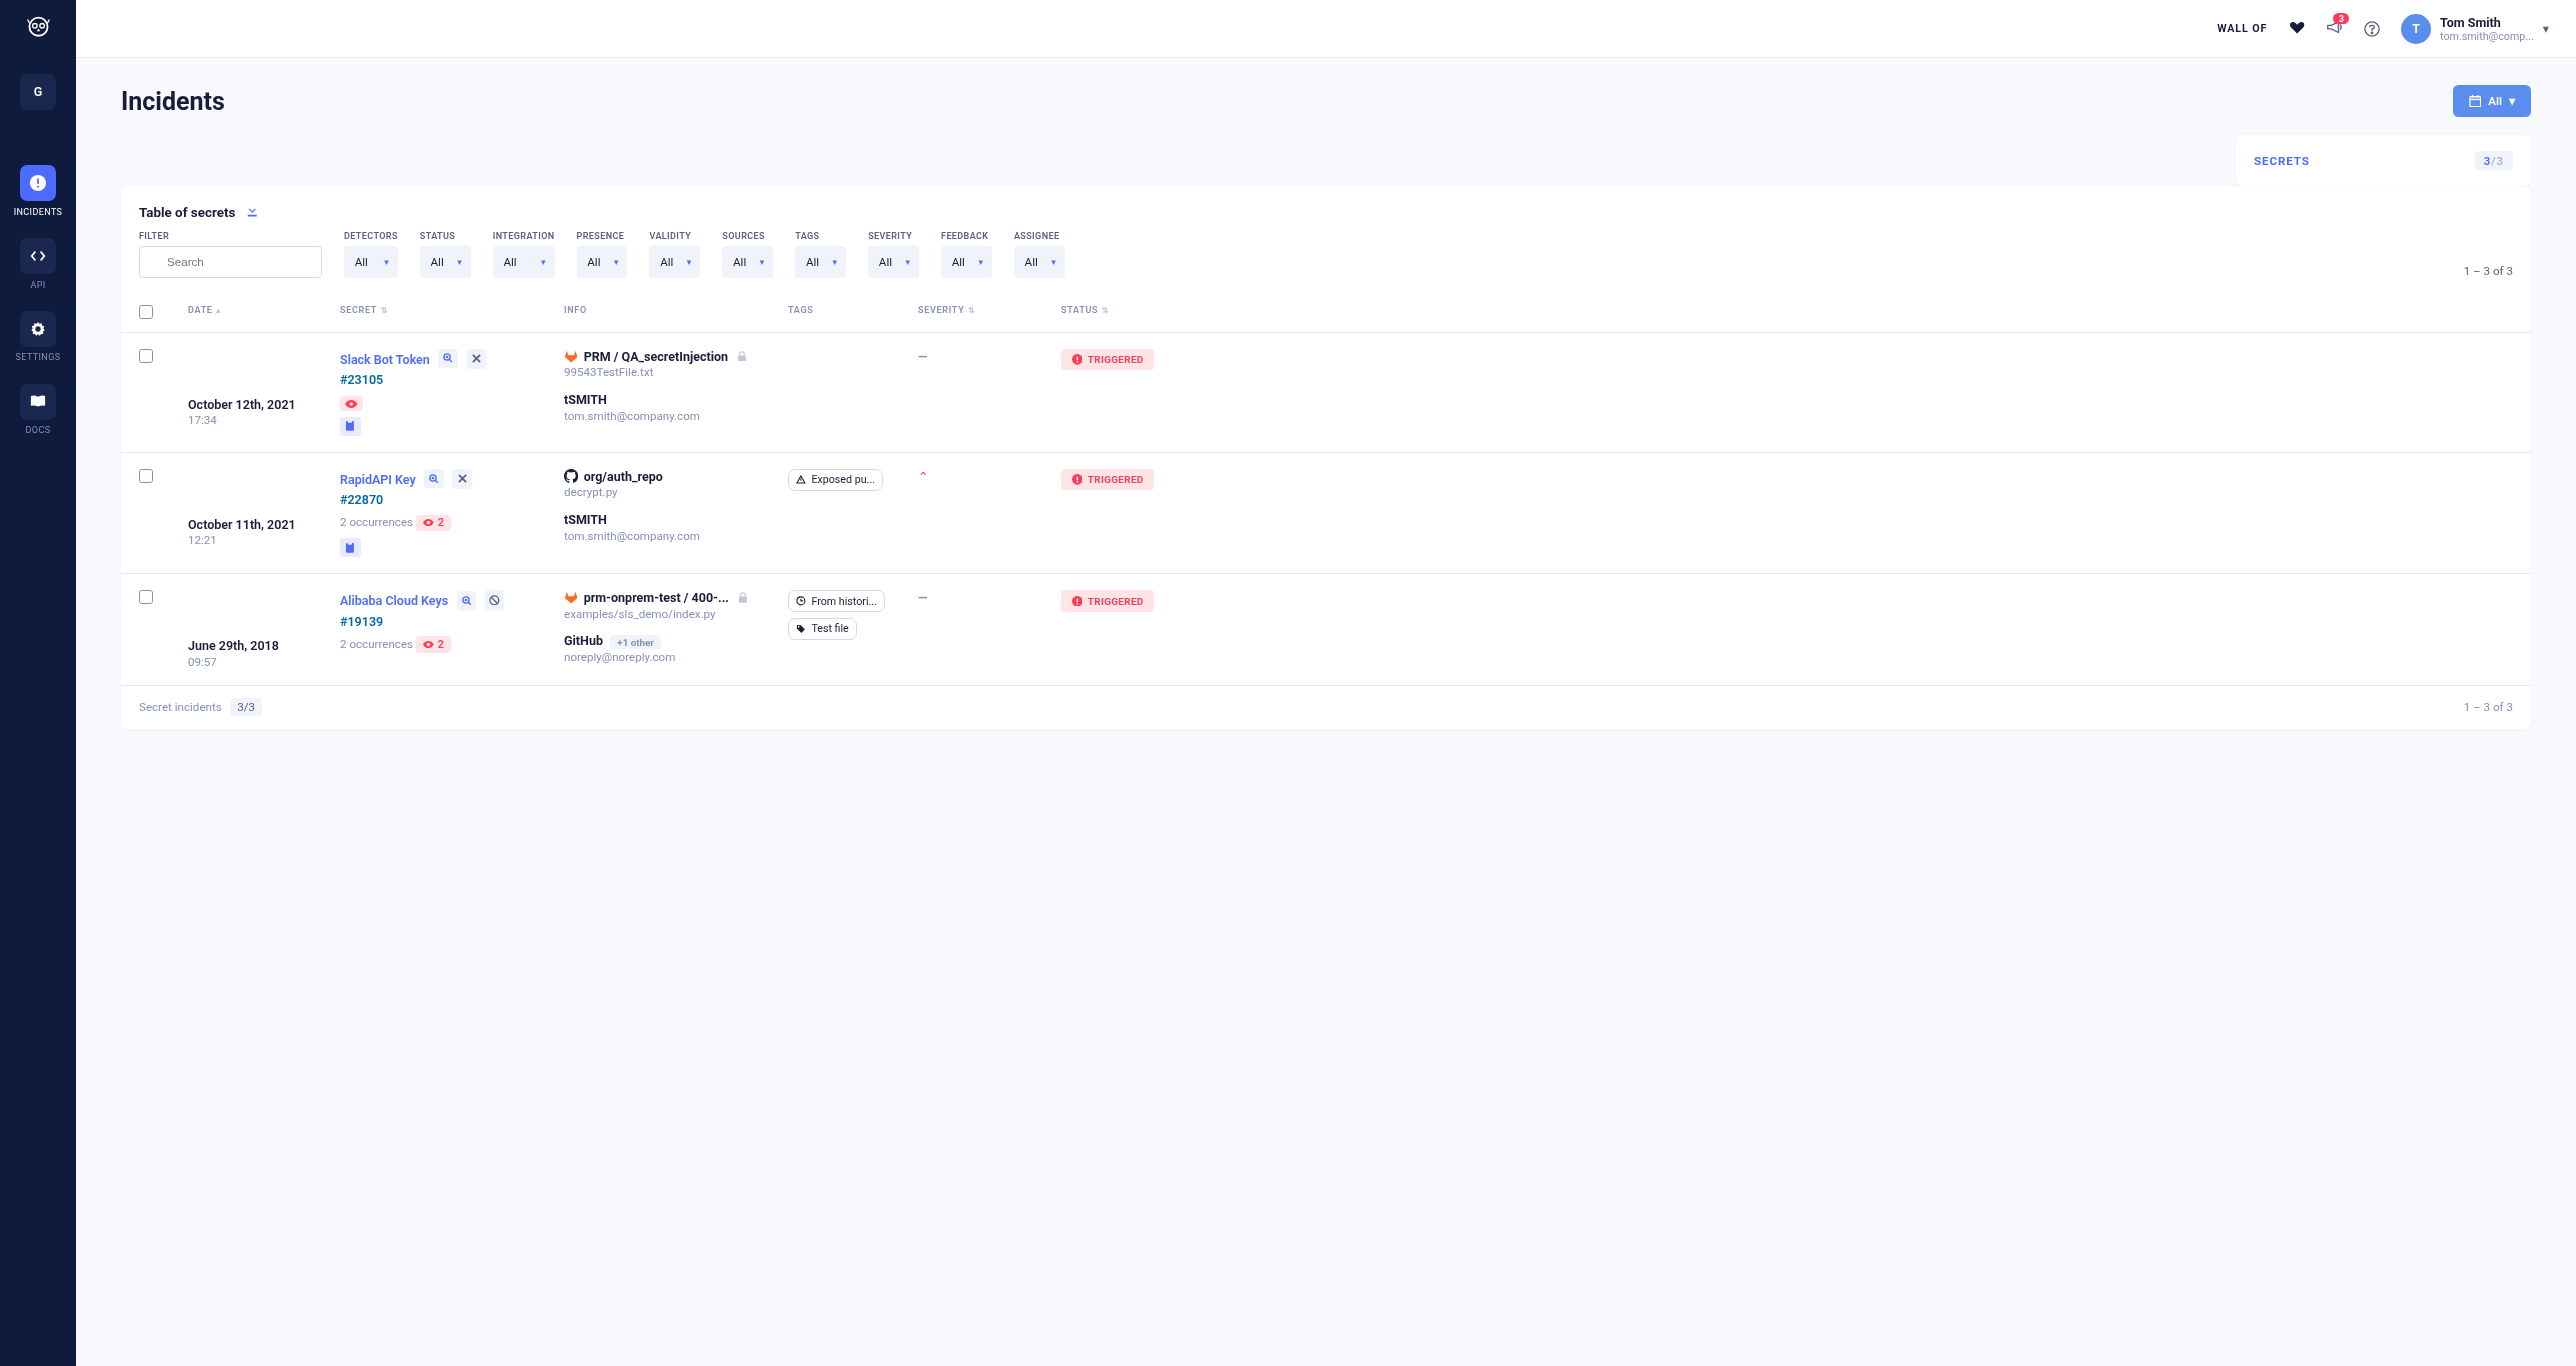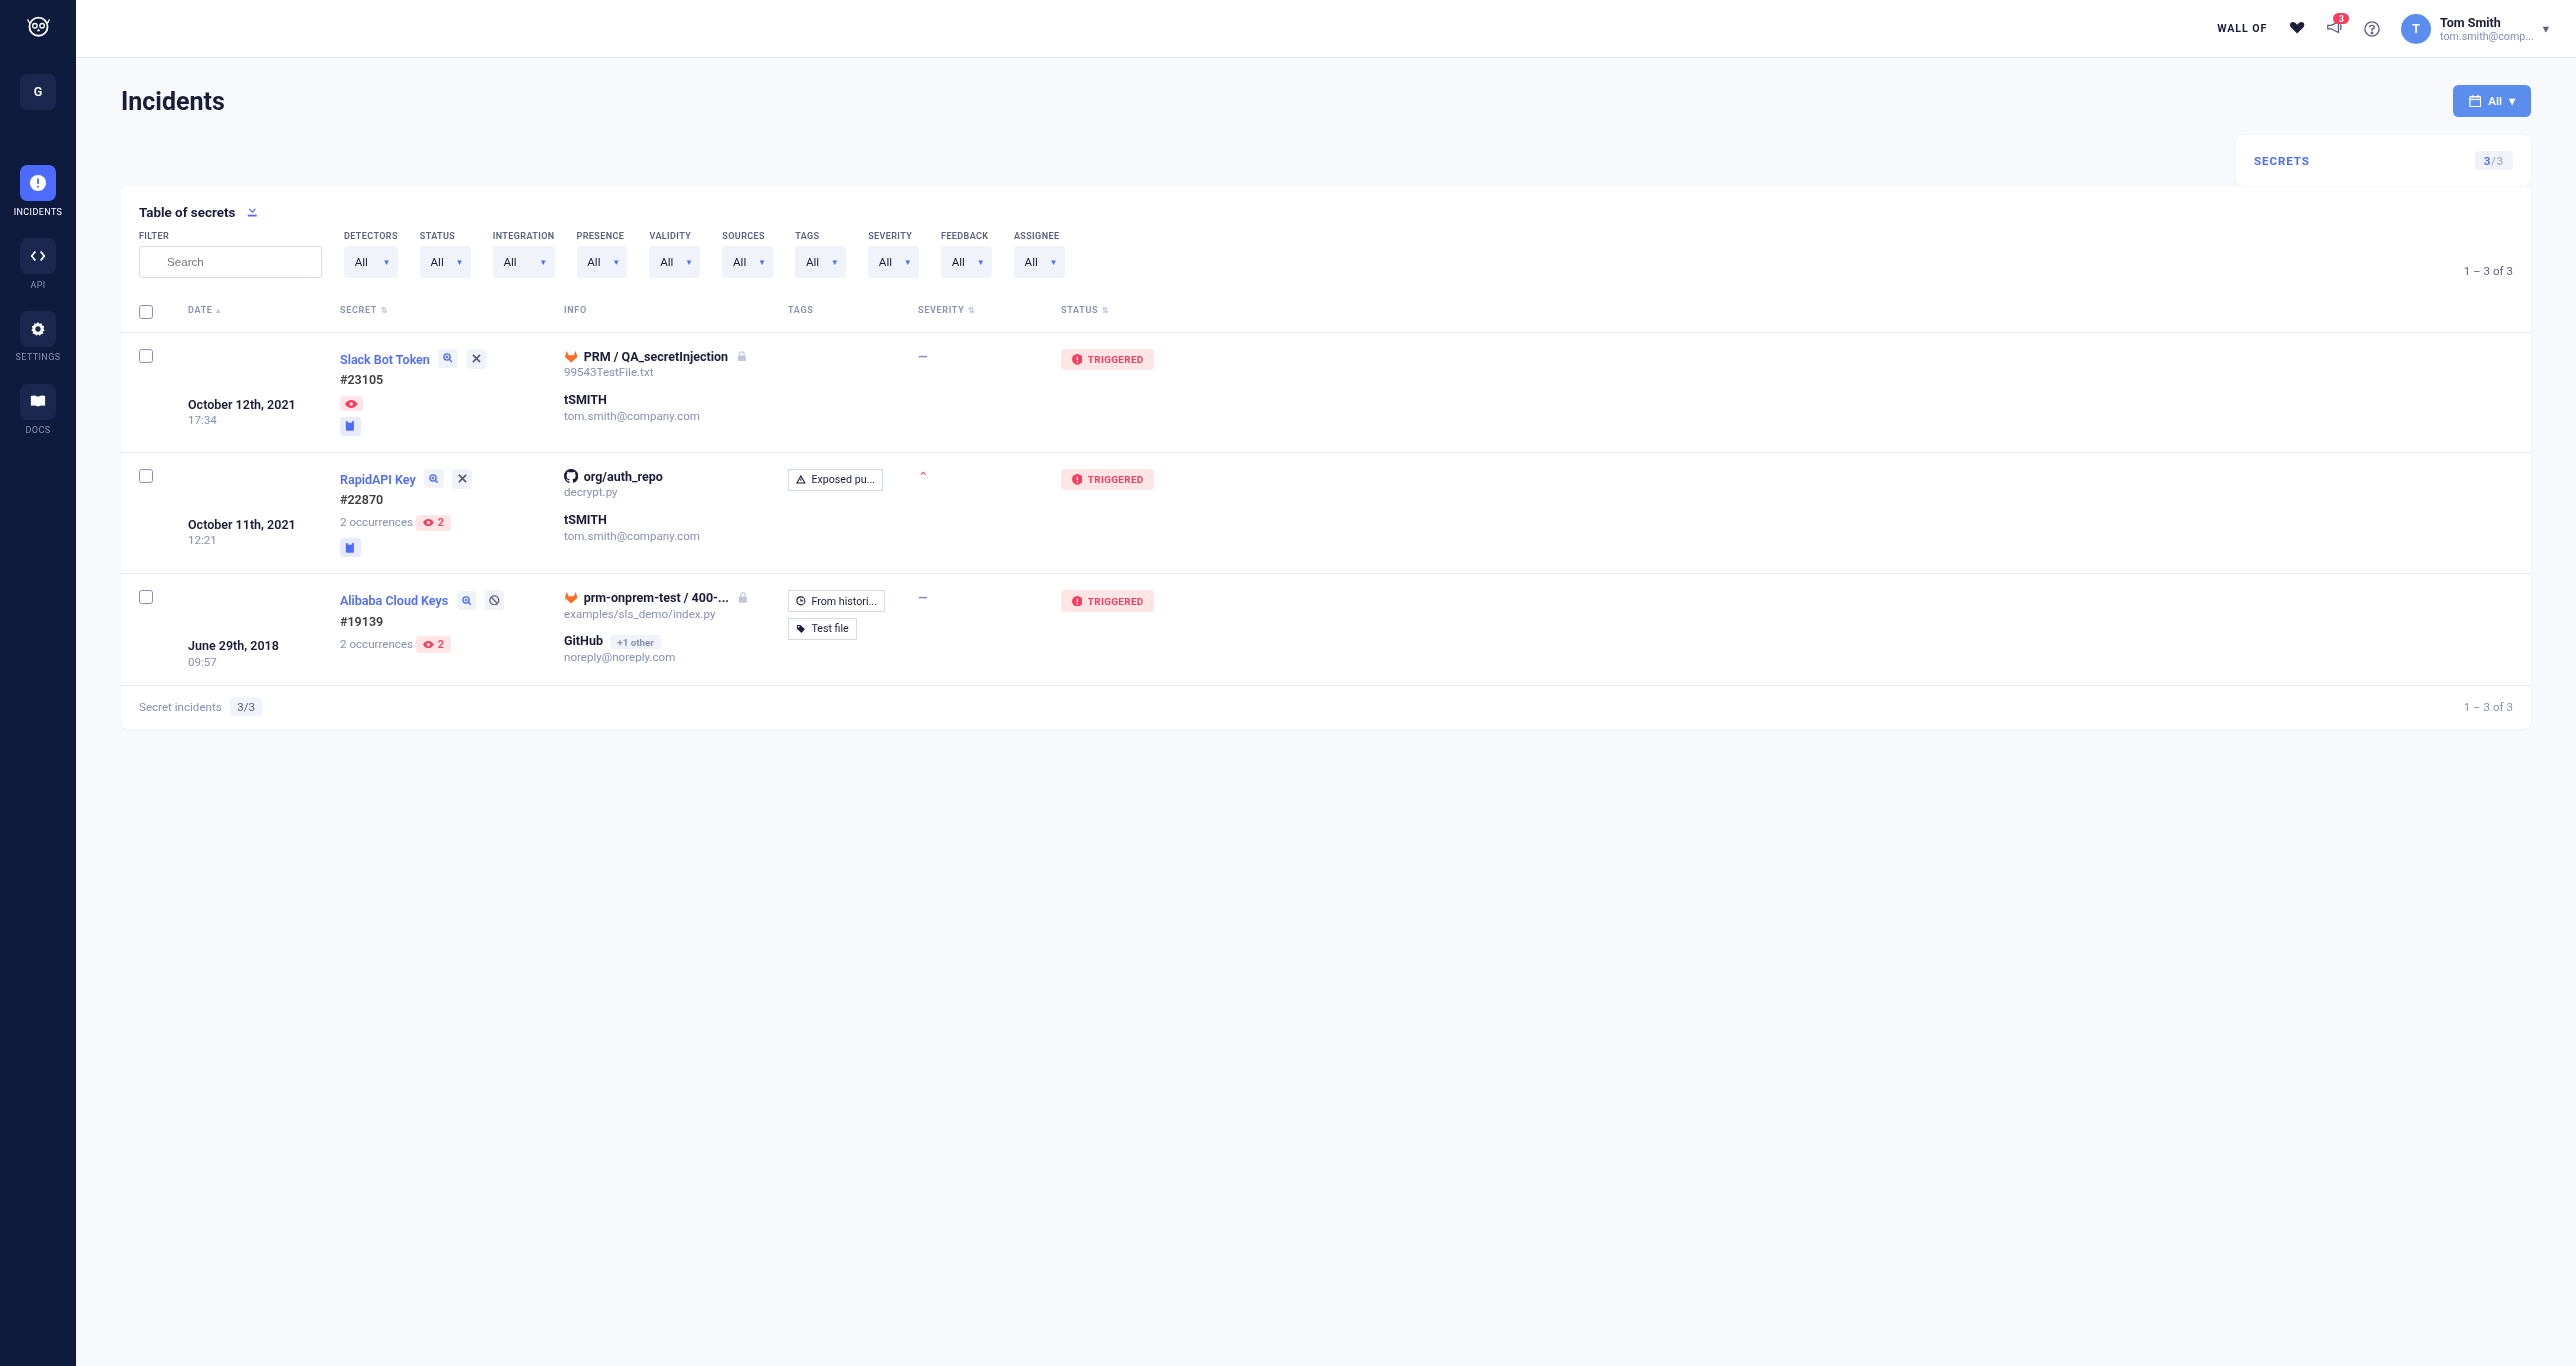--- a/index.html
+++ b/index.html
@@ -51,32 +51,32 @@
 .col-info { width:224px; }
 .col-tags { width:130px; }
 .col-severity { width:143px; }
 .col-status { width:134px; }
 .sort { color:#c0c7da; margin-left:3.6px; font-size:8px;}
 .row { display:flex; padding:16px 18px; border-bottom:0.9px solid #e5e8f0; align-items:flex-start;}
 .checkbox { width:14.3px; height:14.3px; border:1.8px solid #8590b5; border-radius:2.7px; cursor:pointer;}
 .date-main { font-weight:600; color:#1a1d3a; font-size:12.5px;margin-top:48px;}
 .date-time { color:#8590b5; font-size:11.6px; margin-top:1.8px;}
 .secret-name { color:#4d6bff; font-weight:600; font-size:12.5px; display:inline;}
-.secret-id { color:#404040; font-weight:600; font-size:12.5px; margin-top:3.6px;}
+.secret-id { color:#0369a1; font-weight:600; font-size:12.5px; margin-top:3.6px;}
 .secret-badges { display:flex; gap:5.4px; margin-top:9px;}
 .badge { padding:3.6px 5.4px; border-radius:3.6px; display:inline-flex; align-items:center; justify-content:center;}
 .badge-red { background:#ffe5e5; color:#ff3b5c;}
 .badge-purple { background:#e8ebff; color:#4d6bff;}
 .occ-text { color:#8590b5; font-size:11.6px; display:inline-block;}
 .occ-badge { background:#ffe5e5; color:#ff3b5c; padding:1.8px 7.2px; border-radius:3.6px; font-size:10.7px; font-weight:600; display:inline-flex; align-items:center; gap:3.6px;}
 .info-line1 { display:flex; align-items:center; gap:5.4px; font-weight:700; color:#1a1d3a; font-size:12.5px;}
 .info-line2 { color:#8590b5; font-size:11.6px; margin-top:1.8px;}
 .info-user { font-weight:700; margin-top:12.5px; font-size:12.5px;}
 .info-email { color:#8590b5; font-size:11.6px; margin-top:1.8px;}
-.tag-chip { border:0.9px solid #d5dae8; border-radius:0; padding:3.6px 7.2px; font-size:10.7px; color:#1a1d3a; display:inline-flex; align-items:center; gap:5.4px; margin-bottom:5.4px; max-width:98px; overflow:hidden; white-space:nowrap;}
+.tag-chip { border:0.9px solid #d5dae8; border-radius:7px; padding:3.6px 7.2px; font-size:10.7px; color:#1a1d3a; display:inline-flex; align-items:center; gap:5.4px; margin-bottom:5.4px; max-width:98px; overflow:hidden; white-space:nowrap;}
 .sev-dash { color:#8590b5; font-weight:700;}
 .sev-up { color:#ff3b5c;}
 .status-badge { background:#ffe5e5; color:#ff3b5c; padding:5.4px 10.7px; border-radius:3.6px; font-size:9.8px; font-weight:700; letter-spacing:0.4px; display:inline-flex; align-items:center; gap:5.4px;}
 .icon-action { display:inline-flex; align-items:center; justify-content:center; width:19.7px; height:19.7px; border-radius:3.6px; background:#f0f3fa; margin-left:5.4px; cursor:pointer; color:#8590b5;}
 .footer { display:flex; justify-content:space-between; padding:14.3px 18px; color:#8590b5; font-size:11.6px;}
 .footer-left .count { background:#f0f3fa; padding:1.8px 7.2px; border-radius:3.6px; color:#5a6180; margin-left:5.4px;}
 .plus-other { background:#f0f3fa; padding:1.8px 7.2px; border-radius:3.6px; color:#8590b5; font-size:9.8px; margin-left:7.2px;}
 </style>
 </head>
 <body>

